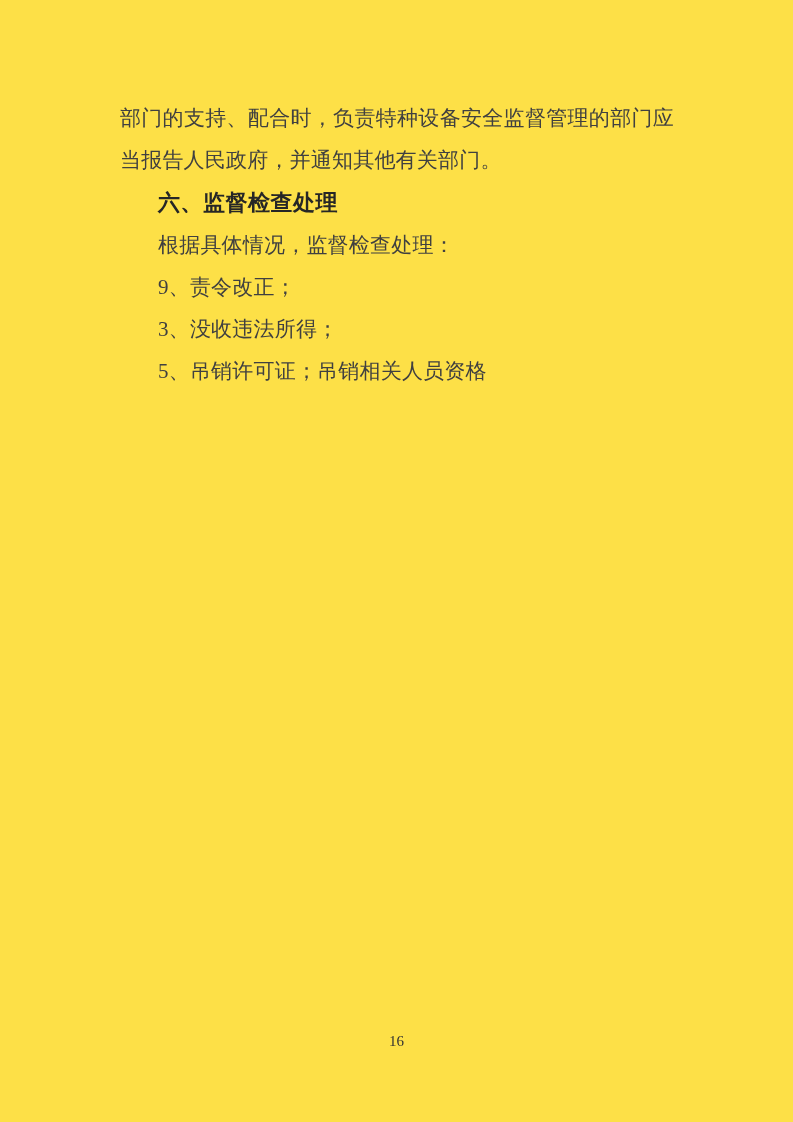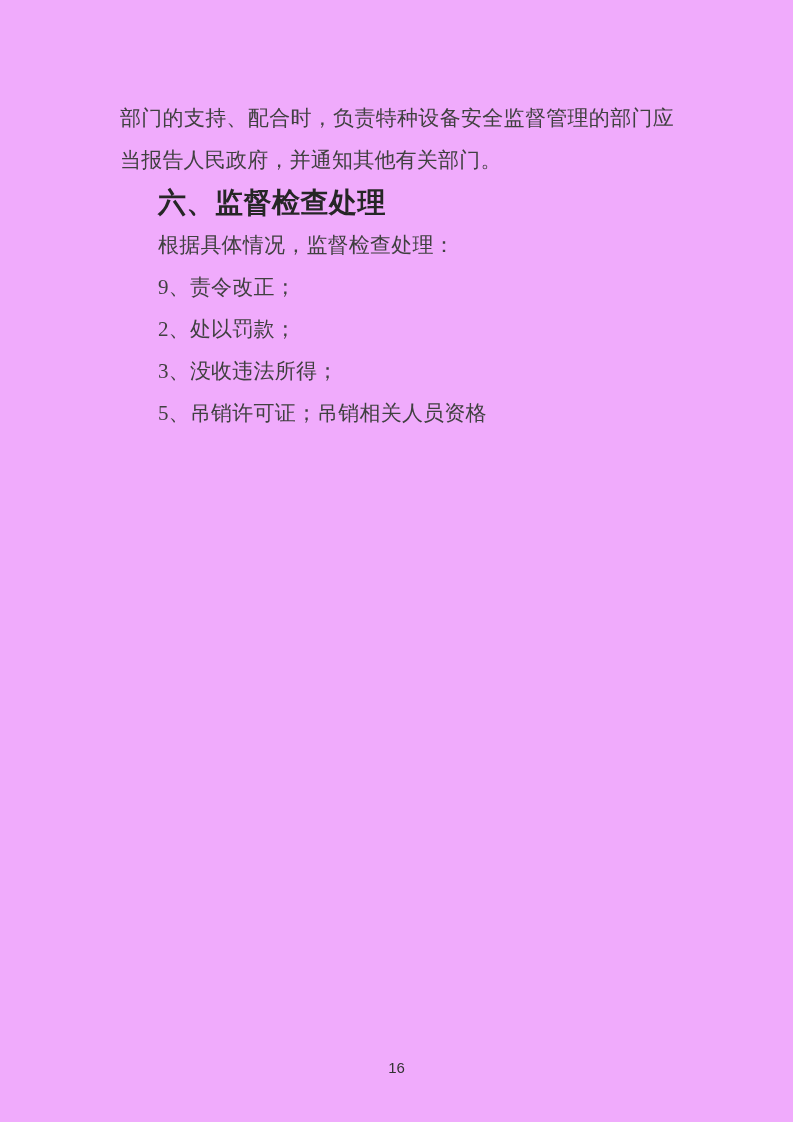--- a/index.html
+++ b/index.html
@@ -4,21 +4,21 @@
 <style>
   html, body {
     margin: 0;
     padding: 0;
     background: #ffffff;
   }
   .page {
     position: relative;
     width: 793px;
     height: 1122px;
-    background: #f0abfc;
+    background: #fde047;
     overflow: hidden;
     font-family: "Liberation Serif", "DejaVu Serif", serif;
   }
   .content {
     position: absolute;
     top: 97px;
     left: 120px;
     width: 554px;
   }
   .body-text {
@@ -32,47 +32,45 @@
     text-align: justify;
     text-justify: inter-character;
     text-align-last: left;
   }
   .indent {
     padding-left: 38px;
   }
   .heading {
     margin: 0;
     padding-left: 38px;
-    font-size: 28px;
+    font-size: 22px;
     line-height: 43px;
     font-weight: bold;
     color: #262626;
     font-family: "Liberation Sans", "DejaVu Sans", sans-serif;
     letter-spacing: 0.5px;
   }
   .page-number {
     position: absolute;
     top: 1031px;
     left: 0;
     width: 100%;
     text-align: center;
     font-size: 15px;
     line-height: 20px;
     color: #333333;
-    font-family: Liberation Sans, sans-serif;
-    margin-top: 27px;
+    font-family: Liberation Serif, serif;
   }
 </style>
 </head>
 <body>
 
 <div class="page">
   <div class="content">
     <p class="body-text justify">部门的支持、配合时，负责特种设备安全监督管理的部门应当报告人民政府，并通知其他有关部门。</p>
     <h2 class="heading">六、监督检查处理</h2>
     <p class="body-text indent">根据具体情况，监督检查处理：</p>
     <p class="body-text indent">9、责令改正；</p>
-    <p class="body-text indent">2、处以罚款；</p>
     <p class="body-text indent">3、没收违法所得；</p>
     <p class="body-text indent">5、吊销许可证；吊销相关人员资格</p>
   </div>
   <div class="page-number">16</div>
 </div>
 
 </body></html>

